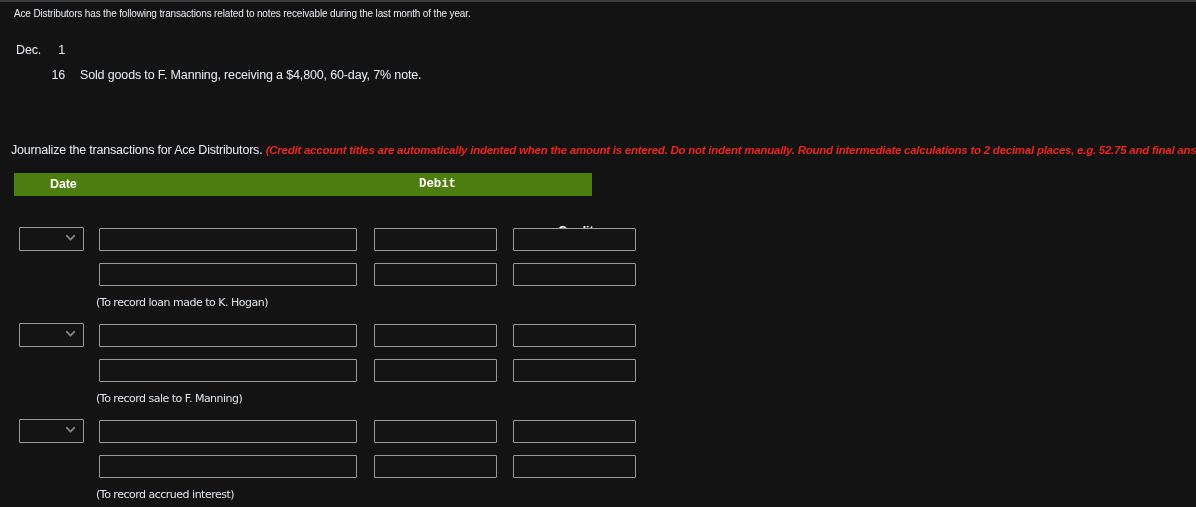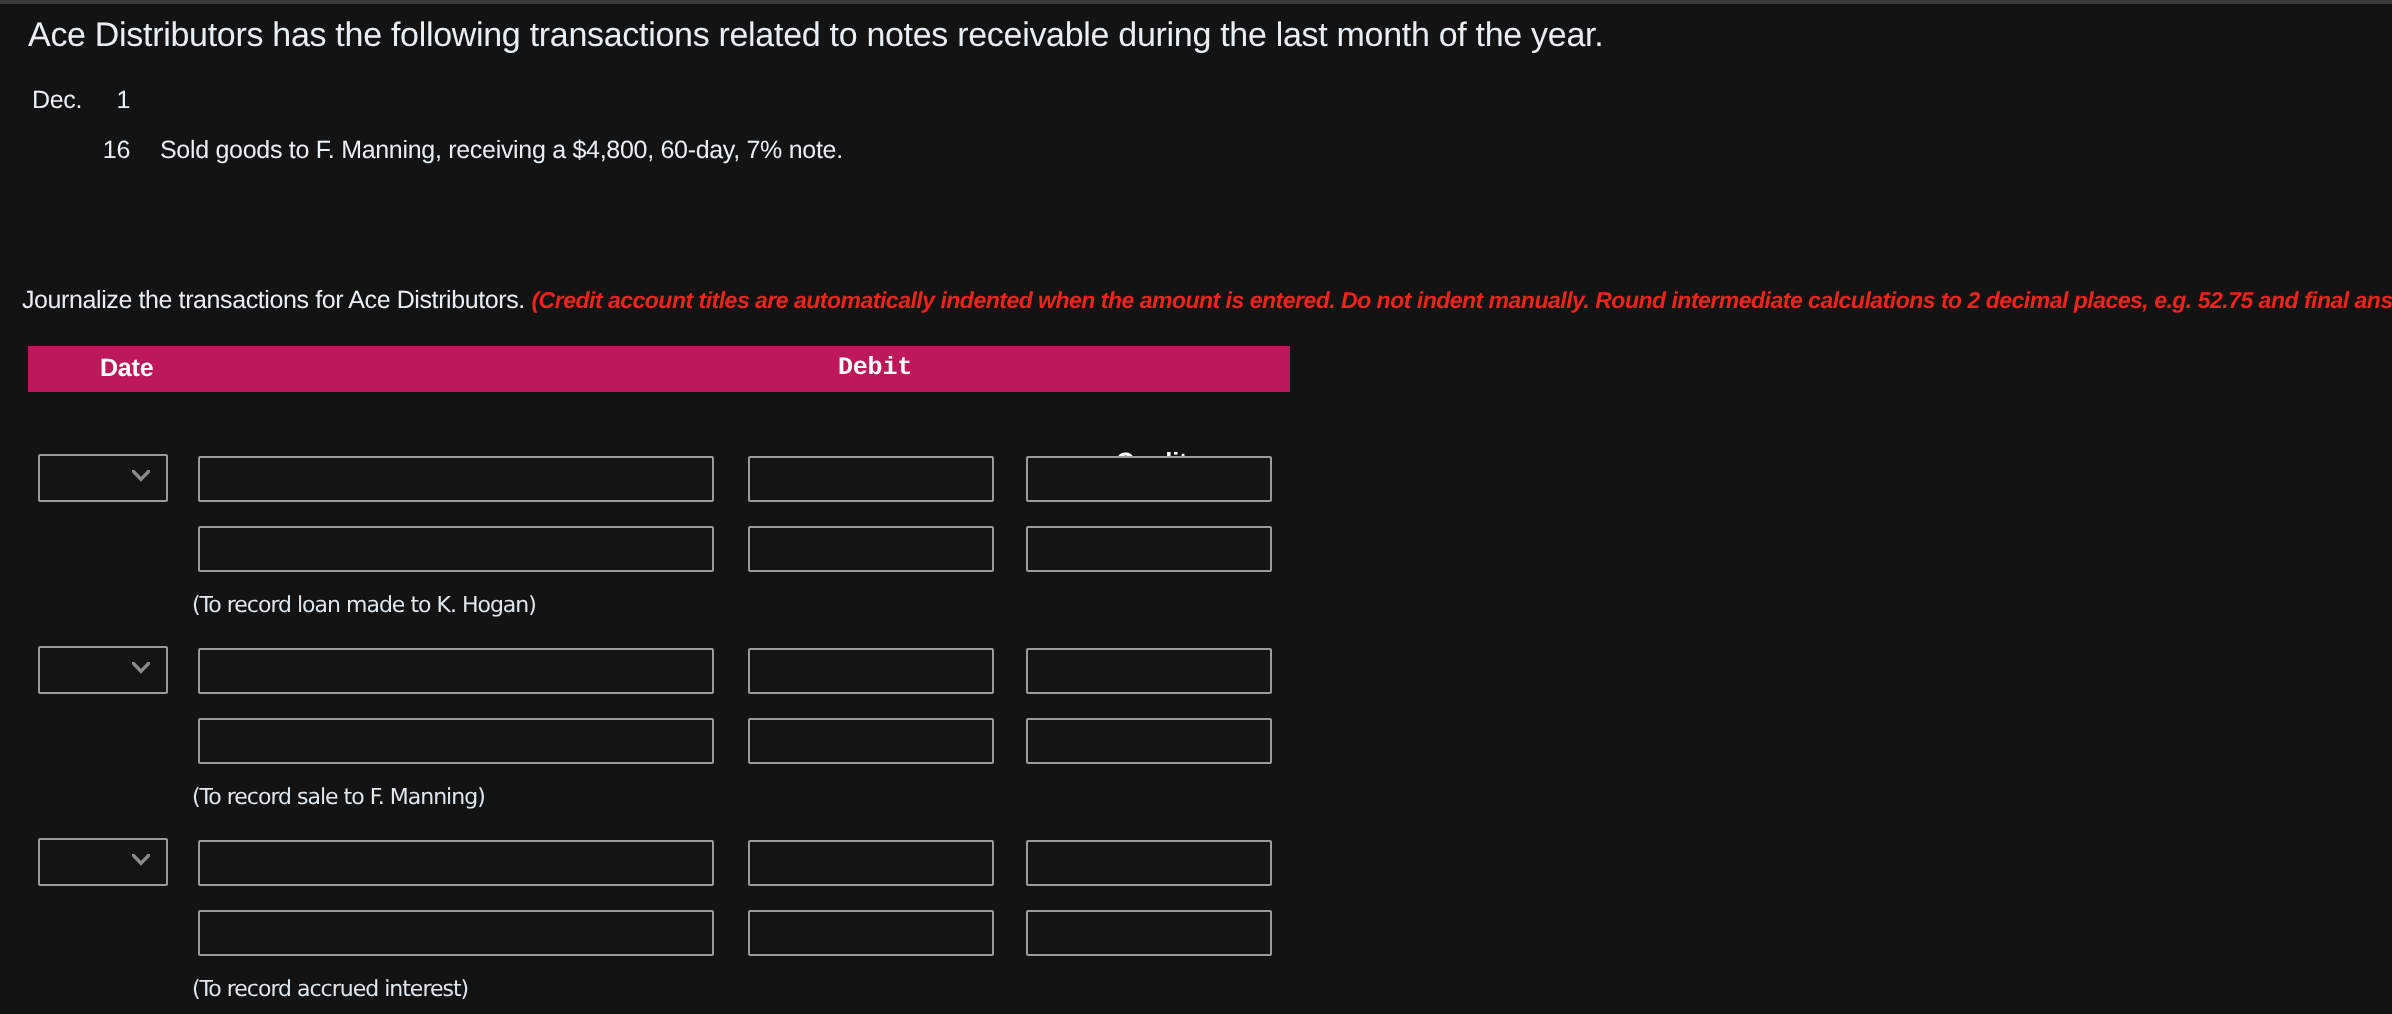--- a/index.html
+++ b/index.html
@@ -24,21 +24,21 @@
     width: 1196px;
     height: 2px;
     background: #3b3b3b;
   }
 
   
   #intro {
     position: absolute;
     left: 14px;
     top: 8px;
-    font-size: 17px;
+    font-size: 10px;
     letter-spacing: -0.15px;
     color: #e9eef3;
     white-space: nowrap;
   }
 
   
   #txn-list {
     position: absolute;
     left: 0;
     top: 42px;
@@ -92,22 +92,22 @@
   
   #journal {
     position: absolute;
     left: 14px;
     top: 173px;
     width: 631px;
   }
   #journal-head {
     position: relative;
     height: 23px;
-    background: #be185d;
-    width: 631px;
+    background: #4d7c0f;
+    width: 578px;
   }
   #journal-head .col {
     position: absolute;
     top: 4px;
     font-size: 12.5px;
     font-weight: bold;
     letter-spacing: -0.1px;
     color: #ffffff;
     white-space: nowrap;
   }

